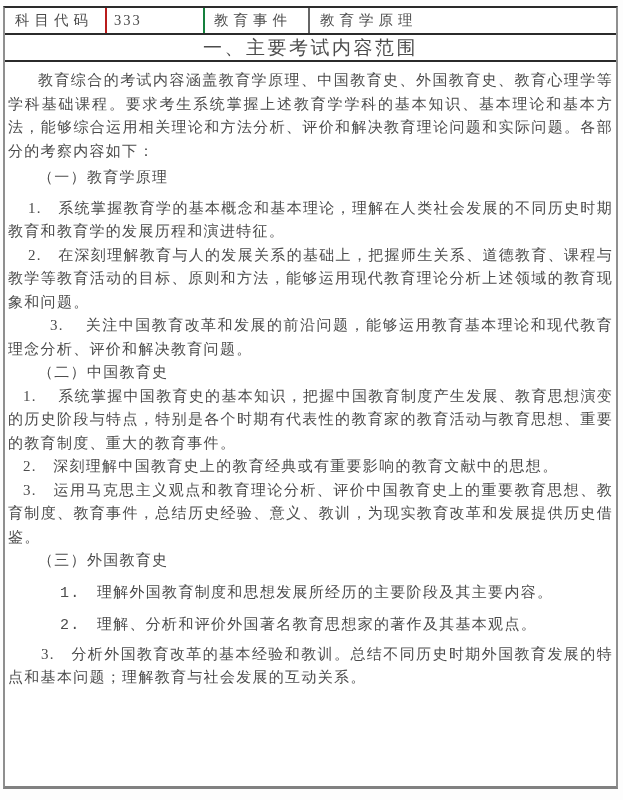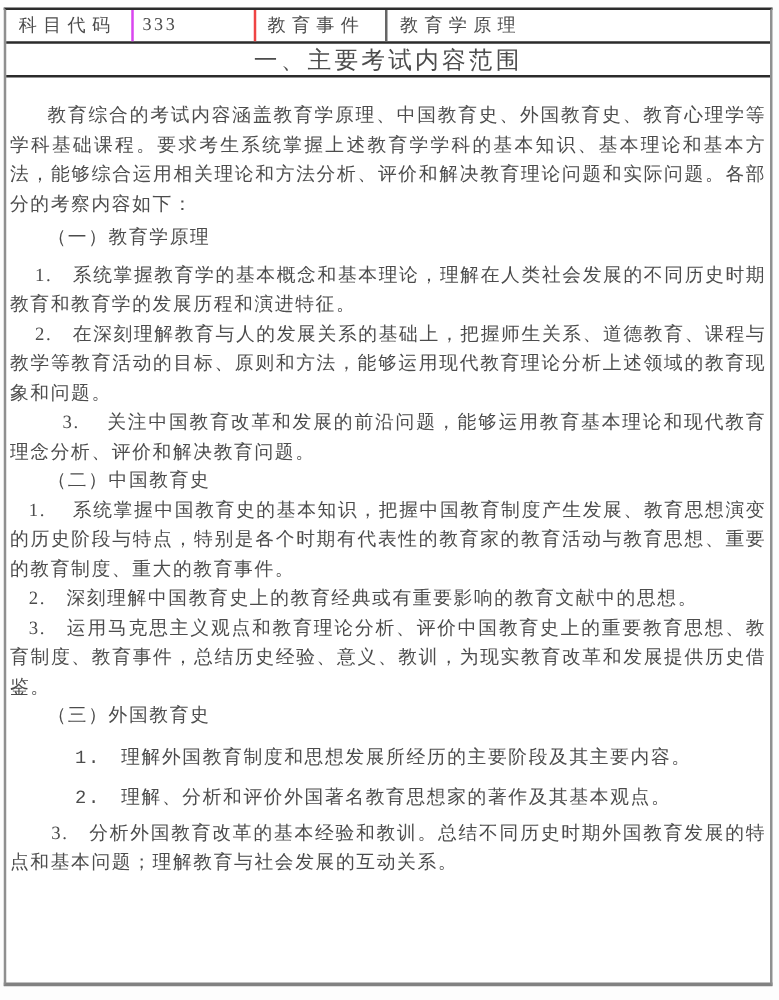--- a/index.html
+++ b/index.html
@@ -36,38 +36,38 @@
   }
   .hcell {
     height: 100%;
     display: flex;
     align-items: center;
     box-sizing: border-box;
     font-size: 14.5px;
     white-space: nowrap;
     overflow: hidden;
   }
-  .cell-code-label  { width: 102px; padding-left: 10px; letter-spacing: 5px; border-right: 2px solid #d946ef; }
-  .cell-code-value  { width: 98px;  padding-left: 7px;  letter-spacing: 2px; border-right: 2px solid #ef4444; }
+  .cell-code-label  { width: 102px; padding-left: 10px; letter-spacing: 5px; border-right: 2px solid #b91c1c; }
+  .cell-code-value  { width: 98px;  padding-left: 7px;  letter-spacing: 2px; border-right: 2px solid #15803d; }
   .cell-name-label  { width: 105px; padding-left: 9px;  letter-spacing: 5px; border-right: 2px solid #666; }
   .cell-name-value  { flex: 1;      padding-left: 10px; letter-spacing: 5px; }
   .title-row {
     height: 25px;
     border-bottom: 2px solid #2b2b2b;
     display: flex;
     align-items: center;
     justify-content: center;
   }
   .section-title {
     font-size: 19px;
     letter-spacing: 2.5px;
     color: #4c4c4c;
   }
   .body-cell {
-    padding: 18px 3px 0 3px;
+    padding: 5px 3px 0 3px;
     font-size: 15px;
     line-height: 23.5px;
     letter-spacing: 1.3px;
     color: #4c4c4c;
   }
   .body-cell p {
     margin: 0;
     text-align: justify;
   }
   .p-head { text-align: center; }

